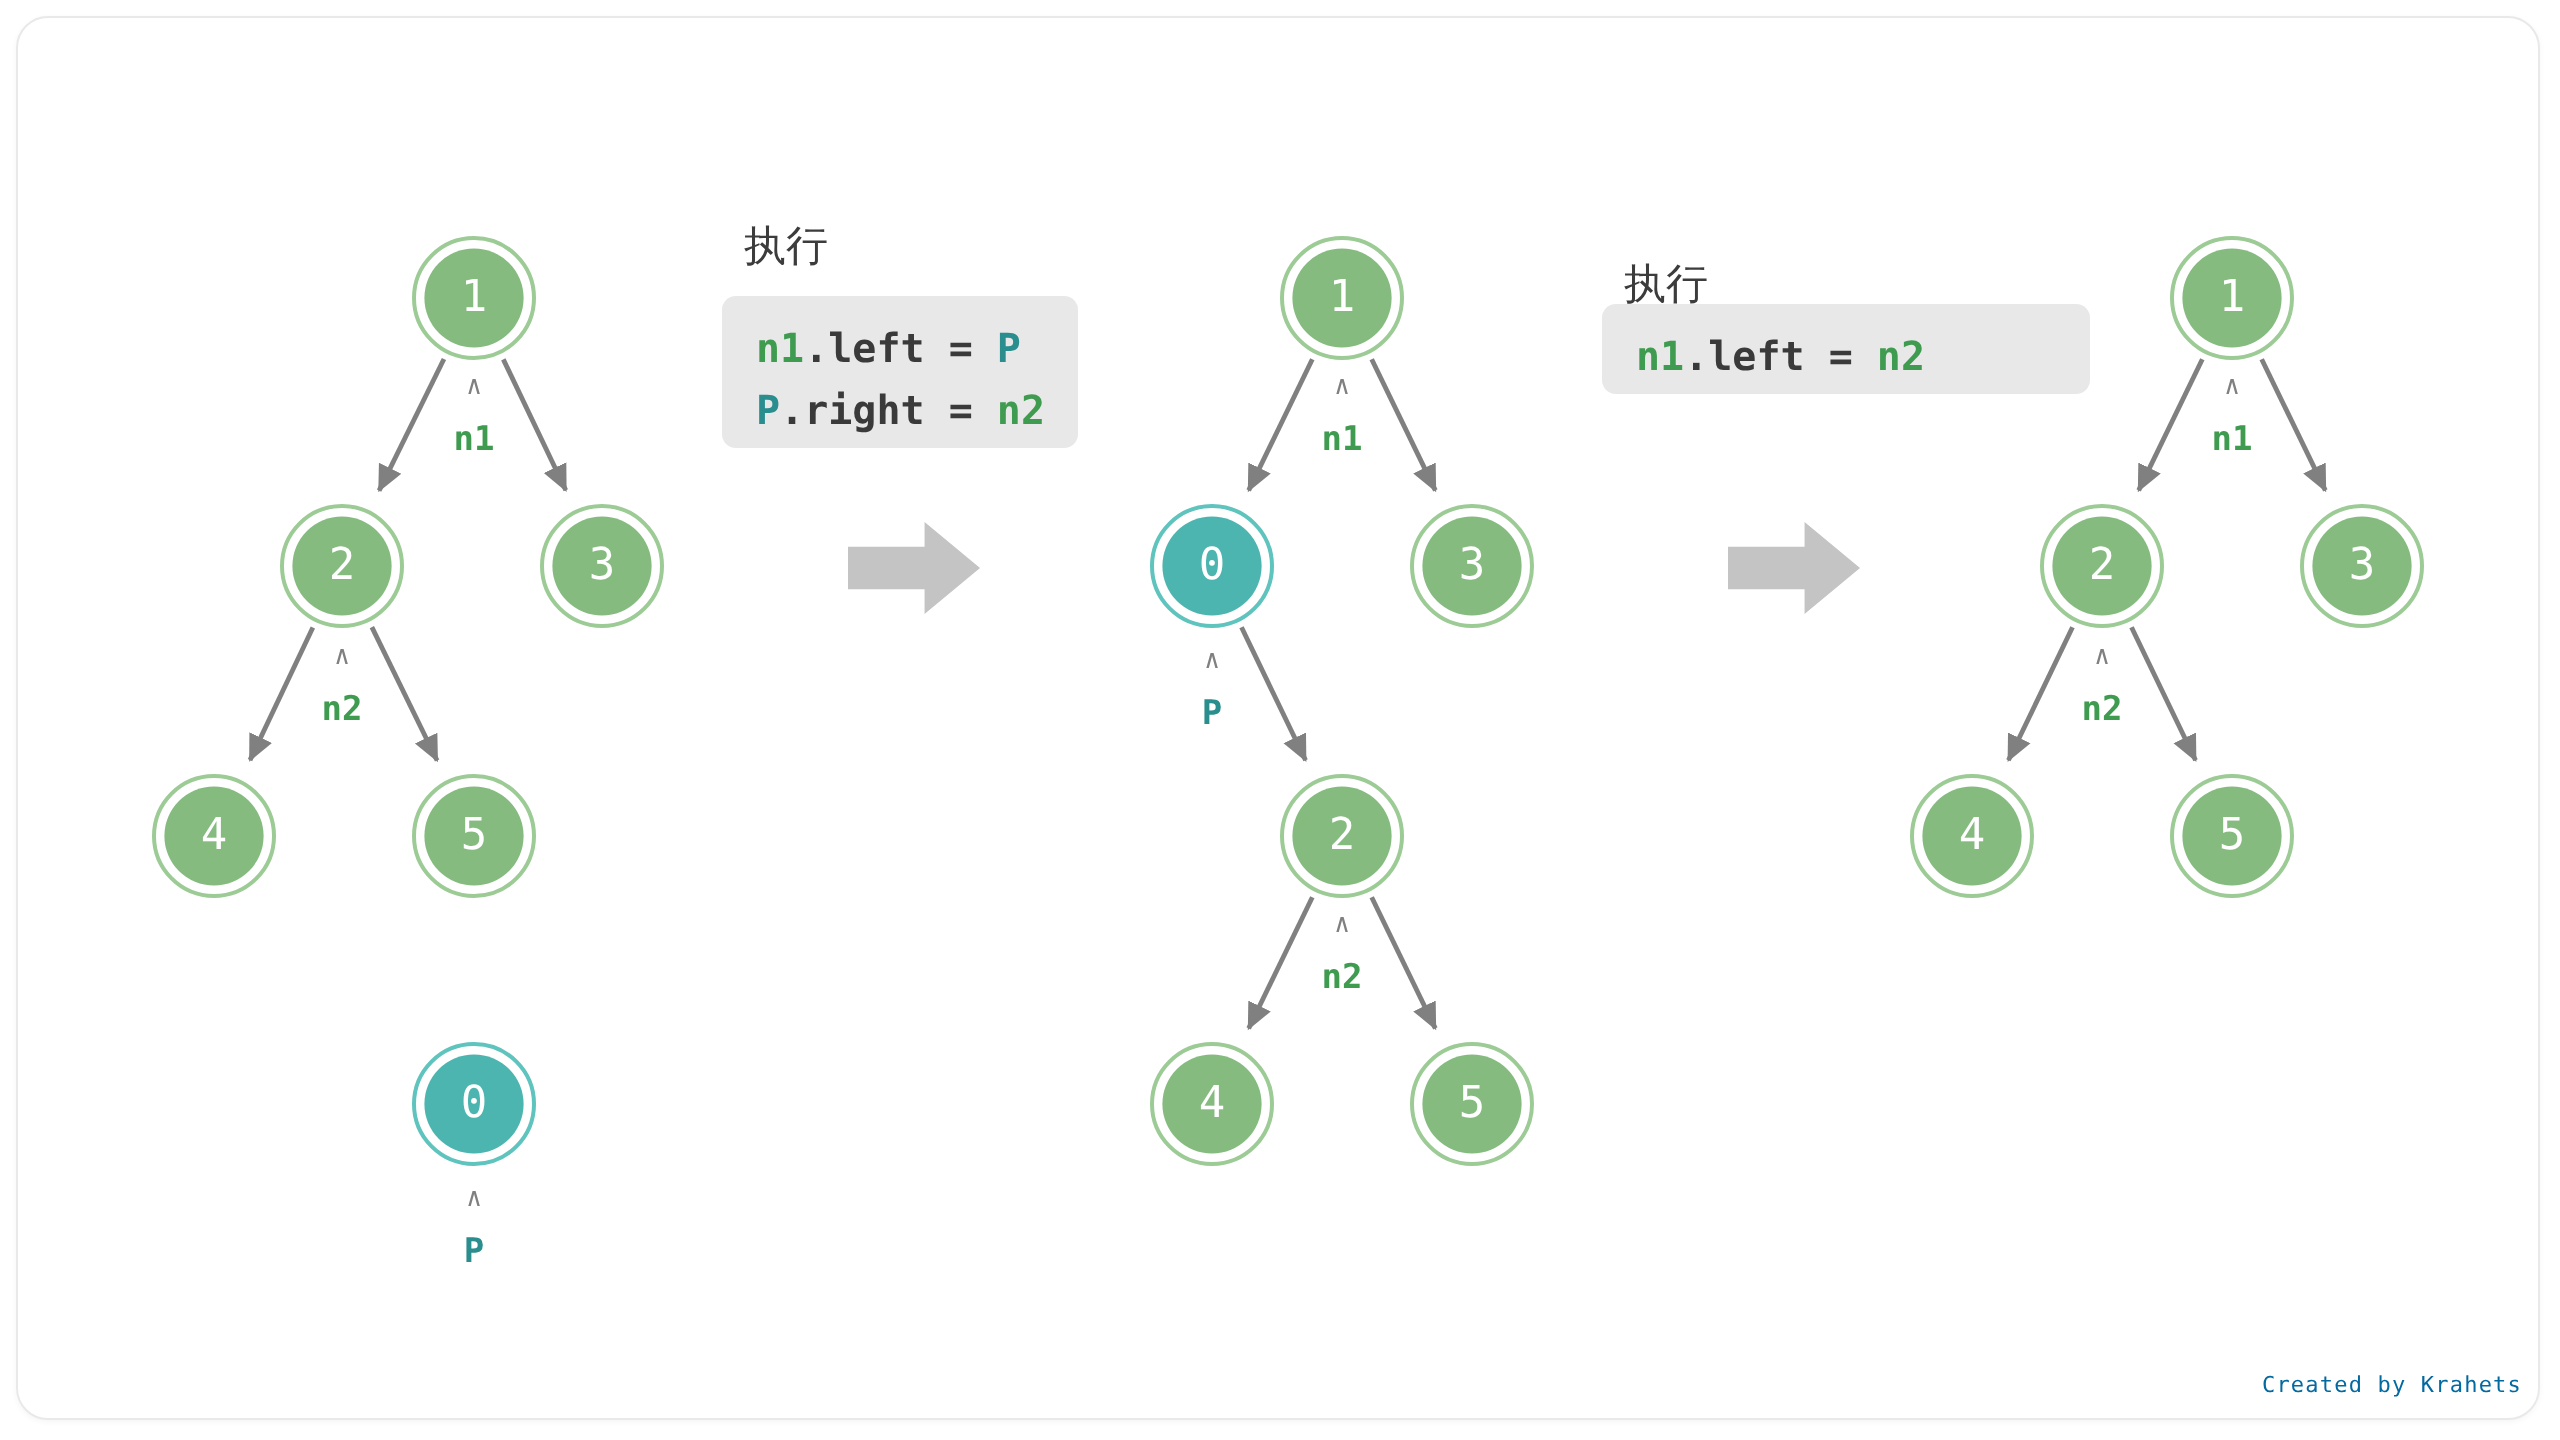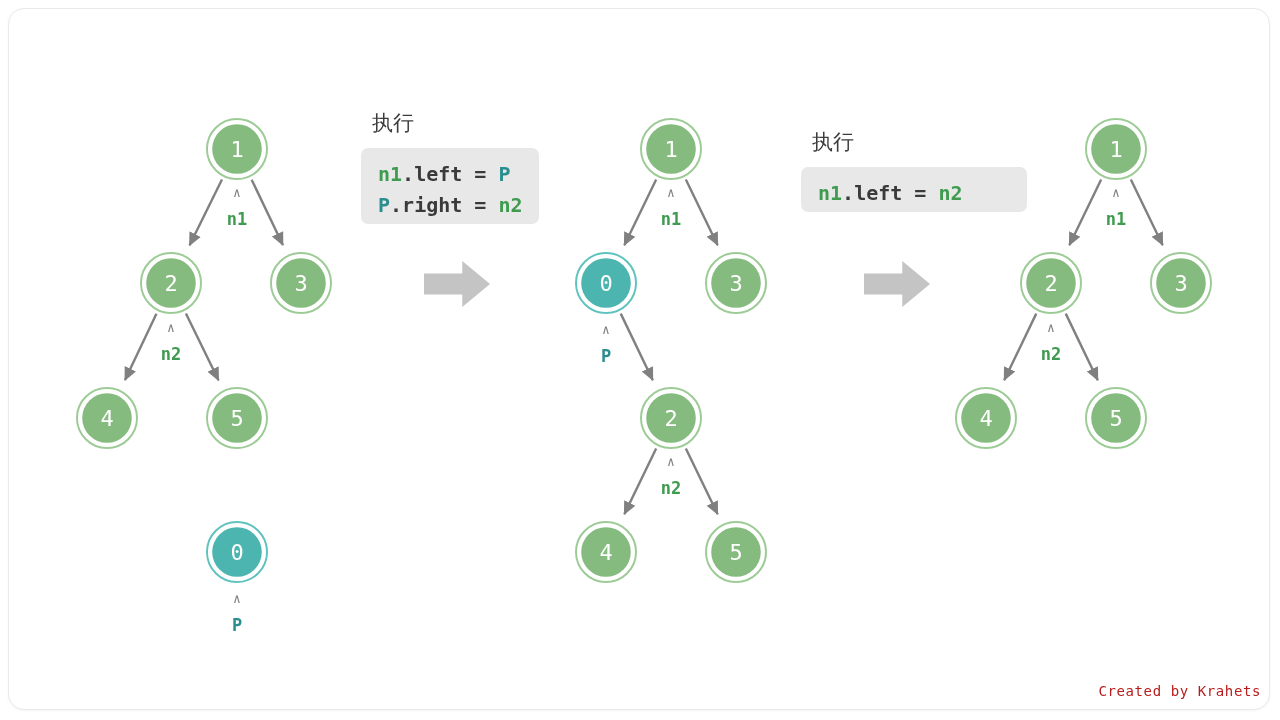--- a/index.html
+++ b/index.html
@@ -57,22 +57,22 @@
     white-space: nowrap;
   }
   .tok-var { color: #3f9b4f; }
   .tok-ptr { color: #2b8e8e; }
   .tok-op  { color: #3a3a3a; font-weight: bold; }
   .credit {
     position: absolute;
     right: 28px;
     bottom: 30px;
     font-family: "DejaVu Sans Mono", monospace;
-    font-size: 14px;
-    color: #b91c1c;
+    font-size: 11px;
+    color: #0369a1;
     letter-spacing: 0.6px;
     white-space: nowrap;
   }
   .node-text {
     font-family: "DejaVu Sans Mono", monospace;
     font-size: 22px;
     fill: #ffffff;
   }
   .ptr-label {
     font-family: "DejaVu Sans Mono", monospace;
@@ -238,19 +238,19 @@
           <polygon points="855,264.42 893.28,264.42 893.28,252 921,275 893.28,298 893.28,285.58 855,285.58" fill="#c4c4c4"></polygon>
         </g>
     </svg>
     <div id="overlays">
         <div class="cjk-label" style="left: 363px; top: 100px;">执行</div>
         <div class="code-box" style="left: 352px; top: 139px; width: 178px; height: 76px;">
           <div><span class="tok-var">n1</span><span class="tok-op">.left = </span><span class="tok-ptr">P</span></div>
           <div><span class="tok-ptr">P</span><span class="tok-op">.right = </span><span class="tok-var">n2</span></div>
         </div>
         <div class="cjk-label" style="left: 803px; top: 119px;">执行</div>
-        <div class="code-box" style="left: 792px; top: 158px; width: 226px; height: 45px;">
+        <div class="code-box" style="left: 792px; top: 143px; width: 244px; height: 45px;">
           <div><span class="tok-var">n1</span><span class="tok-op">.left = </span><span class="tok-var">n2</span></div>
         </div>
       </div>
     <div class="credit">Created by Krahets</div>
   </div>
 </div>
 
 </body></html>

